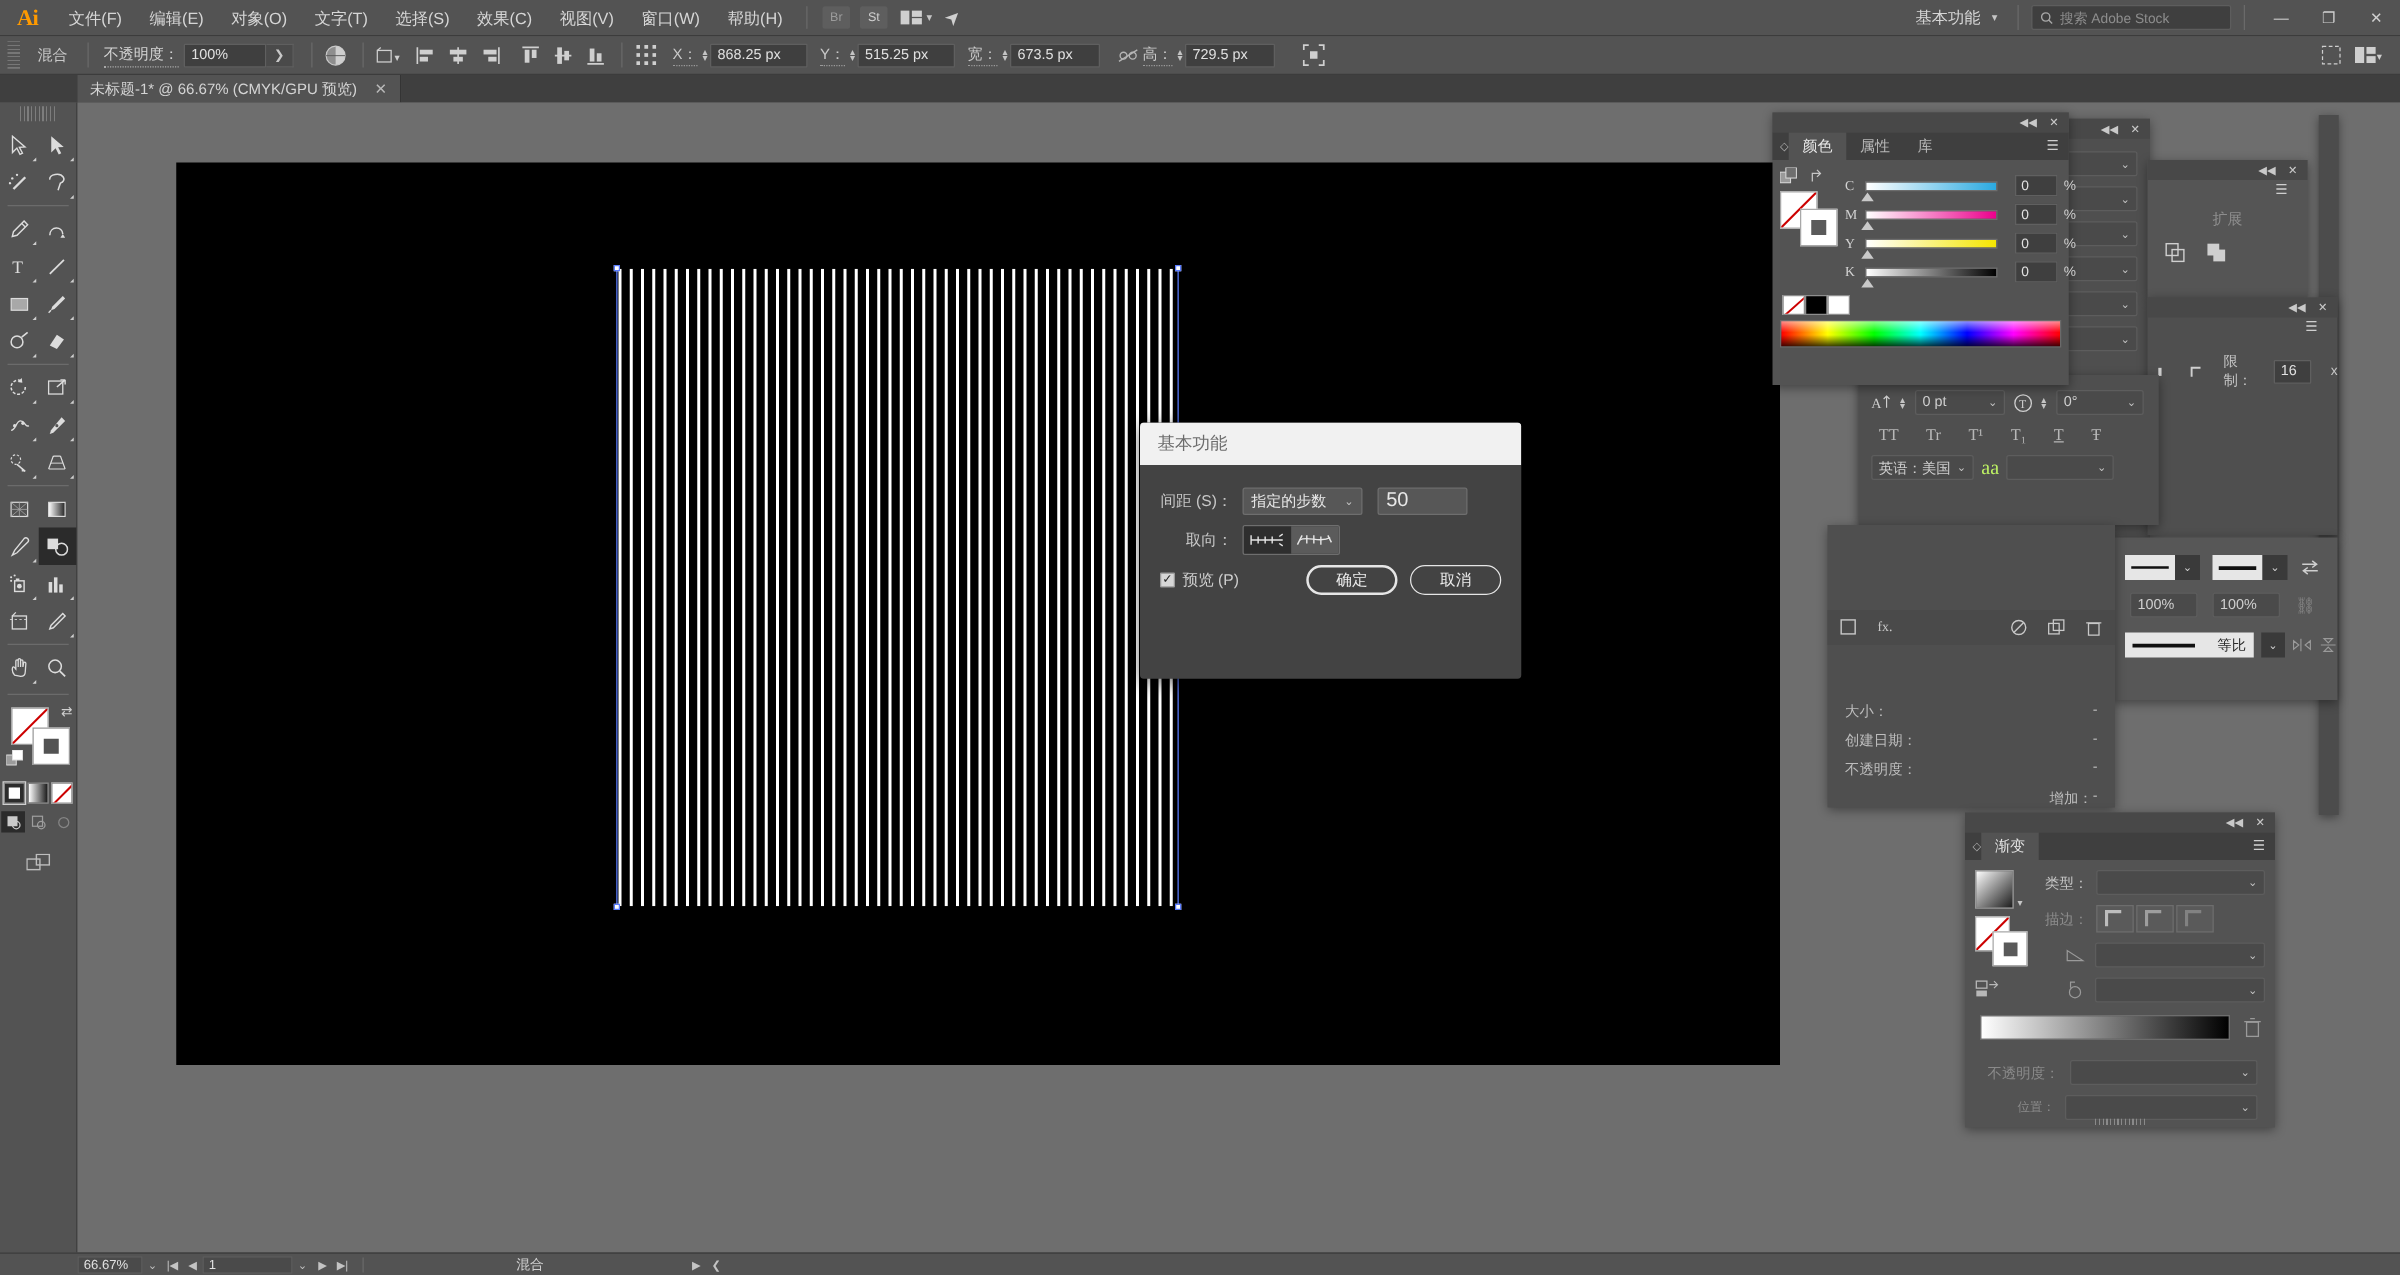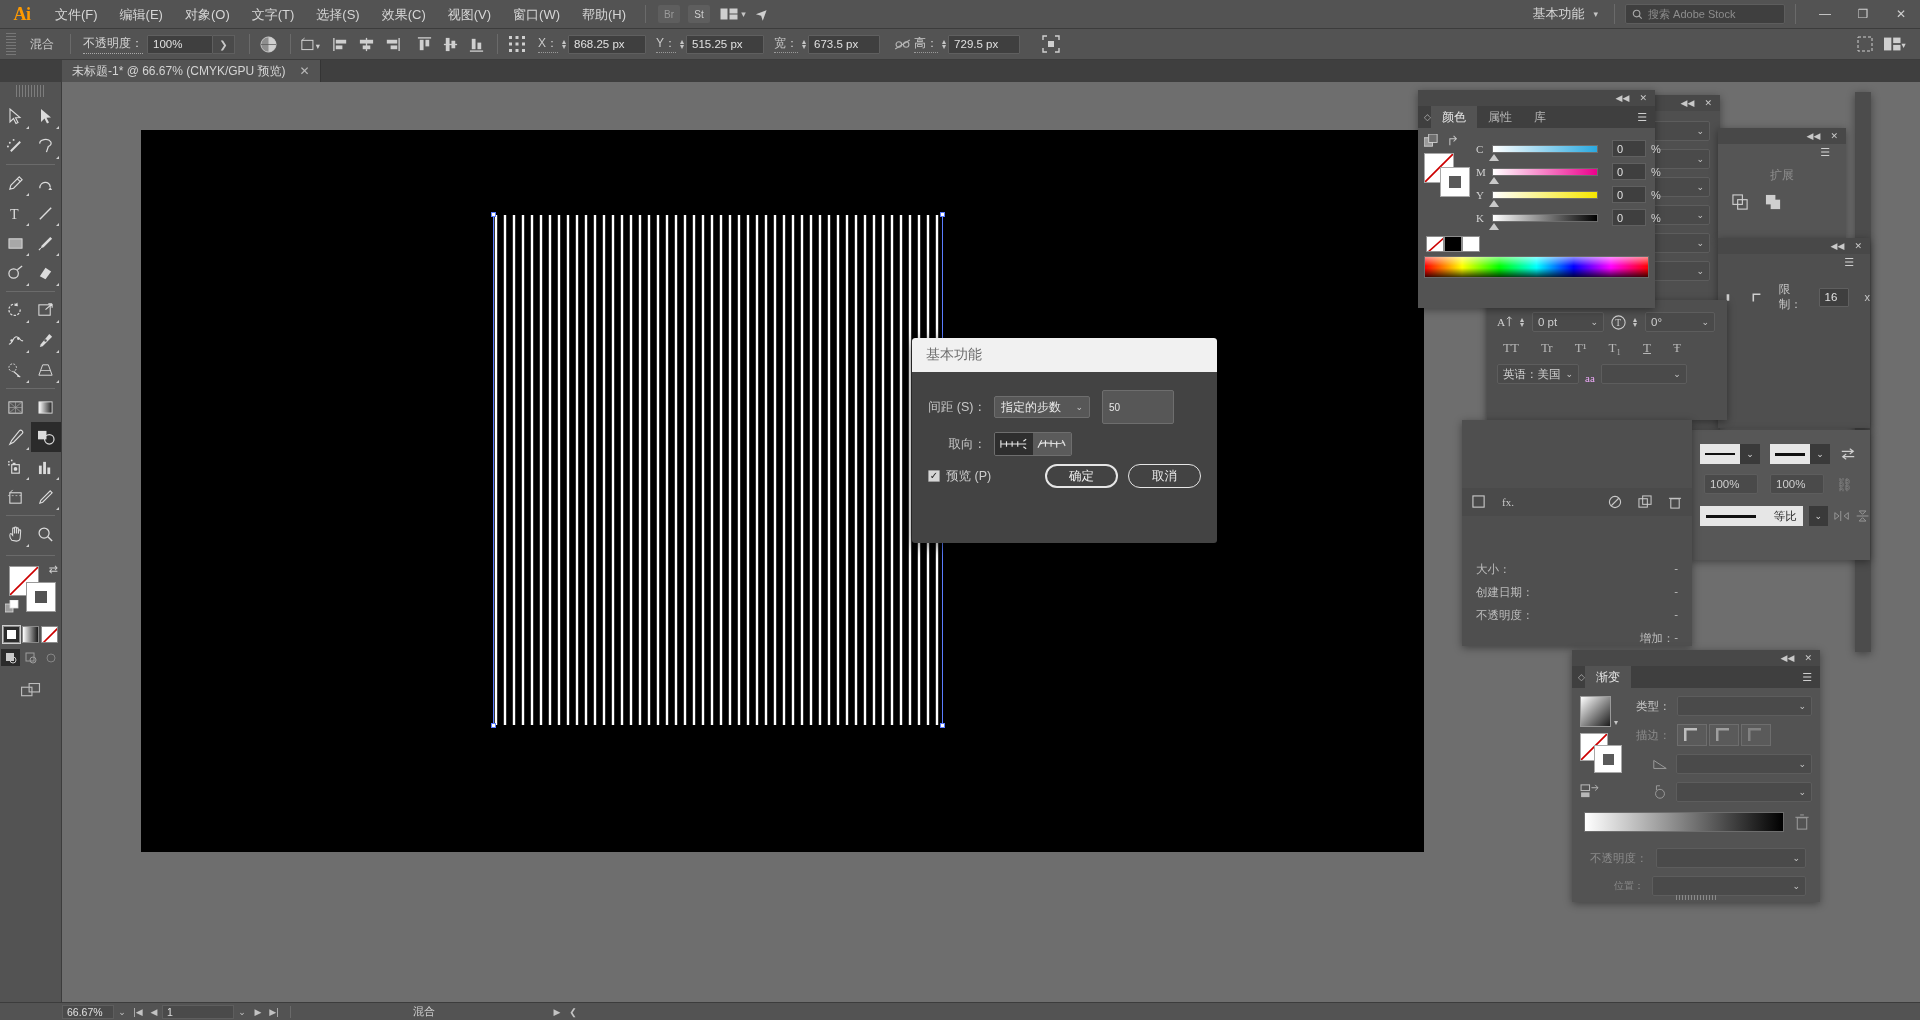--- a/index.html
+++ b/index.html
@@ -160,22 +160,22 @@
   }
   .dlg-body { padding:18px 16px 0 16px; color:#c6c6c6; font-size:12.5px; }
   .dlg-row { display:flex; align-items:center; margin-bottom:8px; }
   .dlg-lbl { width:66px; text-align:right; padding-right:8px; font-size:12.5px; color:#c8c8c8;}
   .dlg-select {
     width:96px; height:22px; background:#575757; border:1px solid #6e6e6e; border-radius:2px;
     display:flex; align-items:center; justify-content:space-between; padding:0 6px;
     color:#e8e8e8; font-size:12px;
   }
   .dlg-input {
-    margin-left:12px; width:72px; height:34px; background:#575757; border:1px solid #6e6e6e;
-    border-radius:2px; color:#e8e8e8; font-size:10px; display:flex; align-items:center; padding:0 6px;
+    margin-left:12px; width:72px; height:22px; background:#575757; border:1px solid #6e6e6e;
+    border-radius:2px; color:#e8e8e8; font-size:16px; display:flex; align-items:center; padding:0 6px;
   }
   .orient-group { display:flex; border:1px solid #6e6e6e; border-radius:2px; overflow:hidden;}
   .orient-btn { width:38px; height:22px; display:flex; align-items:center; justify-content:center; background:#5b5b5b;}
   .orient-btn.sel { background:#2e2e2e; }
   .dlg-foot { display:flex; align-items:center; padding:0 16px; margin-top:4px; }
   .chk { width:12px;height:12px; background:#d6d6d6; border:1px solid #9a9a9a; border-radius:1px;
     display:flex;align-items:center;justify-content:center; color:#1d1d1d; font-size:10px; line-height:1;}
   .chk-lbl { margin-left:6px; color:#cdcdcd; font-size:12.5px;}
   .btn {
     height:24px; min-width:73px; border:1px solid #e6e6e6; border-radius:12px;
@@ -971,21 +971,21 @@
       <span>T¹</span>
       <span>T₁</span>
       <span style="text-decoration:underline">T</span>
       <span>Ŧ</span>
     </div>
     <div style="display:flex;align-items:flex-end;gap:6px;padding:8px 0 0 10px">
       <div class="grey-field" style="width:82px">
         <span>英语：美国</span>
         <span class="dropdown-arrow">⌄</span>
       </div>
-      <span style="color:#f0abfc;font-size:11px;font-family:'Liberation Serif',serif">aa</span>
+      <span style="color:#bef264;font-size:16px;font-family:'Liberation Serif',serif">aa</span>
       <div class="grey-field" style="width:86px">
         <span></span>
           <span class="dropdown-arrow">⌄</span>
       </div>
     </div>
   </div>
 
   <div class="panel" style="left:1462px; top:420px; width:230px; height:226px; background:#4f4f4f;">
     <div style="position:absolute;left:0;bottom:130px;width:100%;height:28px;background:#4a4a4a;display:flex;align-items:center;gap:16px;padding-left:10px">
       <svg width="14" height="14" viewBox="0 0 15 15">

